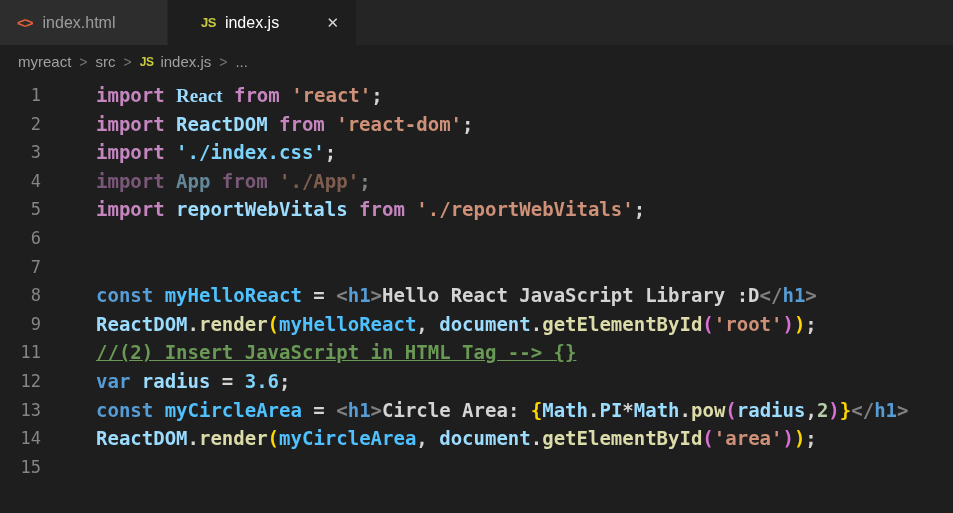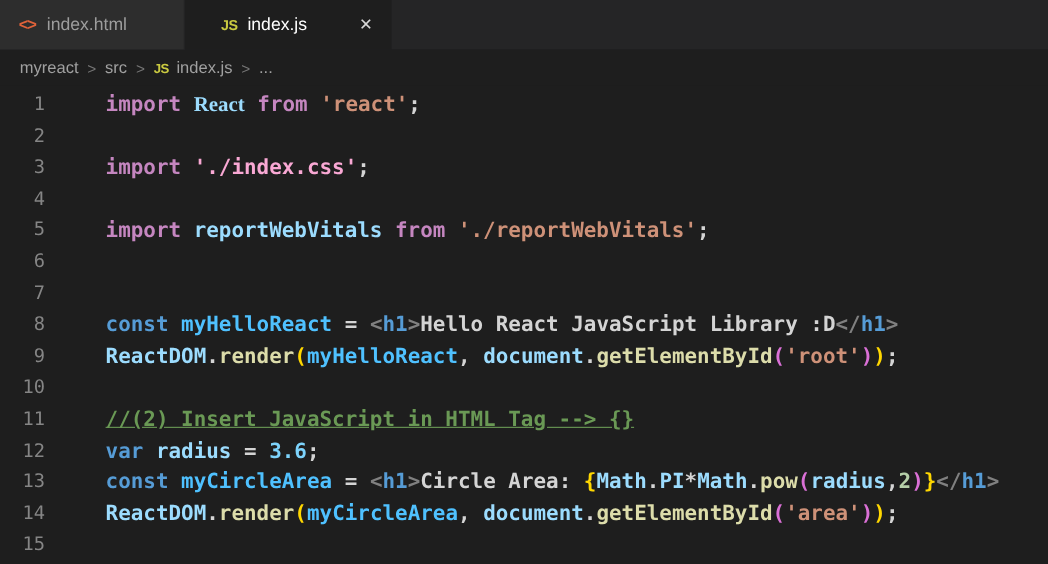--- a/index.html
+++ b/index.html
@@ -128,27 +128,26 @@
   <span class="crumb">src</span>
   <span class="crumb-sep">&gt;</span>
   <span class="file-icon-js">JS</span>
   <span class="crumb">index.js</span>
   <span class="crumb-sep">&gt;</span>
   <span class="crumb">...</span>
 </div>
 
 <div class="editor" id="editor">
     <div class="code-line"><span class="ln">1</span><span class="codetext"><span style="color: rgb(197, 134, 192);">import </span><span style="color: rgb(156, 220, 254); font-family: Liberation Serif, serif;">React</span><span style="color: rgb(197, 134, 192);"> from </span><span style="color: rgb(206, 145, 120);">'react'</span><span style="color: rgb(212, 212, 212);">;</span></span></div>
-    <div class="code-line"><span class="ln">2</span></div>
-    <div class="code-line"><span class="ln">3</span><span class="codetext"><span style="color: rgb(197, 134, 192);">import </span><span style="color: #f9a8d4;">'./index.css'</span><span style="color: rgb(212, 212, 212);">;</span></span></div>
-    <div class="code-line"><span class="ln">4</span></div>
+    <div class="code-line"><span class="ln">2</span><span class="codetext"><span style="color: rgb(197, 134, 192);">import </span><span style="color: rgb(156, 220, 254);">ReactDOM</span><span style="color: rgb(197, 134, 192);"> from </span><span style="color: rgb(206, 145, 120);">'react-dom'</span><span style="color: rgb(212, 212, 212);">;</span></span></div>
+    <div class="code-line"><span class="ln">3</span><span class="codetext"><span style="color: rgb(197, 134, 192);">import </span><span style="color: #7dd3fc;">'./index.css'</span><span style="color: rgb(212, 212, 212);">;</span></span></div>
+    <div class="code-line"><span class="ln">4</span><span class="codetext dim"><span style="color: rgb(197, 134, 192);">import </span><span style="color: rgb(156, 220, 254);">App</span><span style="color: rgb(197, 134, 192);"> from </span><span style="color: rgb(206, 145, 120);">'./App'</span><span style="color: rgb(212, 212, 212);">;</span></span></div>
     <div class="code-line"><span class="ln">5</span><span class="codetext"><span style="color: rgb(197, 134, 192);">import </span><span style="color: rgb(156, 220, 254);">reportWebVitals</span><span style="color: rgb(197, 134, 192);"> from </span><span style="color: rgb(206, 145, 120);">'./reportWebVitals'</span><span style="color: rgb(212, 212, 212);">;</span></span></div>
     <div class="code-line"><span class="ln">6</span><span class="codetext"></span></div>
     <div class="code-line"><span class="ln">7</span></div>
     <div class="code-line"><span class="ln">8</span><span class="codetext"><span style="color: rgb(86, 156, 214);">const </span><span style="color: rgb(79, 193, 255);">myHelloReact</span><span style="color: rgb(212, 212, 212);"> = </span><span style="color: rgb(128, 128, 128);">&lt;</span><span style="color: rgb(86, 156, 214);">h1</span><span style="color: rgb(128, 128, 128);">&gt;</span><span style="color: rgb(212, 212, 212);">Hello React JavaScript Library :D</span><span style="color: rgb(128, 128, 128);">&lt;/</span><span style="color: rgb(86, 156, 214);">h1</span><span style="color: rgb(128, 128, 128);">&gt;</span></span></div>
     <div class="code-line"><span class="ln">9</span><span class="codetext"><span style="color: rgb(156, 220, 254);">ReactDOM</span><span style="color: rgb(212, 212, 212);">.</span><span style="color: rgb(220, 220, 170);">render</span><span style="color: rgb(255, 215, 0);">(</span><span style="color: rgb(79, 193, 255);">myHelloReact</span><span style="color: rgb(212, 212, 212);">, </span><span style="color: rgb(156, 220, 254);">document</span><span style="color: rgb(212, 212, 212);">.</span><span style="color: rgb(220, 220, 170);">getElementById</span><span style="color: rgb(218, 112, 214);">(</span><span style="color: rgb(206, 145, 120);">'root'</span><span style="color: rgb(218, 112, 214);">)</span><span style="color: rgb(255, 215, 0);">)</span><span style="color: rgb(212, 212, 212);">;</span></span></div>
-    <div class="code-line"><span class="ln">10</span><span class="codetext"></span></div>
     <div class="code-line"><span class="ln">11</span><span class="codetext"><span style="color: rgb(106, 153, 85); text-decoration: underline;">//(2) Insert JavaScript in HTML Tag --&gt; {}</span></span></div>
     <div class="code-line"><span class="ln">12</span><span class="codetext"><span style="color: rgb(86, 156, 214);">var </span><span style="color: rgb(156, 220, 254);">radius</span><span style="color: rgb(212, 212, 212);"> = </span><span style="color: #7dd3fc;">3.6</span><span style="color: rgb(212, 212, 212);">;</span></span></div>
     <div class="code-line"><span class="ln">13</span><span class="codetext"><span style="color: rgb(86, 156, 214);">const </span><span style="color: rgb(79, 193, 255);">myCircleArea</span><span style="color: rgb(212, 212, 212);"> = </span><span style="color: rgb(128, 128, 128);">&lt;</span><span style="color: rgb(86, 156, 214);">h1</span><span style="color: rgb(128, 128, 128);">&gt;</span><span style="color: rgb(212, 212, 212);">Circle Area: </span><span style="color: rgb(255, 215, 0);">{</span><span style="color: rgb(156, 220, 254);">Math</span><span style="color: rgb(212, 212, 212);">.</span><span style="color: rgb(156, 220, 254);">PI</span><span style="color: rgb(212, 212, 212);">*</span><span style="color: rgb(156, 220, 254);">Math</span><span style="color: rgb(212, 212, 212);">.</span><span style="color: rgb(220, 220, 170);">pow</span><span style="color: rgb(218, 112, 214);">(</span><span style="color: rgb(156, 220, 254);">radius</span><span style="color: rgb(212, 212, 212);">,</span><span style="color: rgb(181, 206, 168);">2</span><span style="color: rgb(218, 112, 214);">)</span><span style="color: rgb(255, 215, 0);">}</span><span style="color: rgb(128, 128, 128);">&lt;/</span><span style="color: rgb(86, 156, 214);">h1</span><span style="color: rgb(128, 128, 128);">&gt;</span></span></div>
     <div class="code-line"><span class="ln">14</span><span class="codetext"><span style="color: rgb(156, 220, 254);">ReactDOM</span><span style="color: rgb(212, 212, 212);">.</span><span style="color: rgb(220, 220, 170);">render</span><span style="color: rgb(255, 215, 0);">(</span><span style="color: rgb(79, 193, 255);">myCircleArea</span><span style="color: rgb(212, 212, 212);">, </span><span style="color: rgb(156, 220, 254);">document</span><span style="color: rgb(212, 212, 212);">.</span><span style="color: rgb(220, 220, 170);">getElementById</span><span style="color: rgb(218, 112, 214);">(</span><span style="color: rgb(206, 145, 120);">'area'</span><span style="color: rgb(218, 112, 214);">)</span><span style="color: rgb(255, 215, 0);">)</span><span style="color: rgb(212, 212, 212);">;</span></span></div>
     <div class="code-line"><span class="ln">15</span><span class="codetext"></span></div>
   </div>
 
 </body></html>

